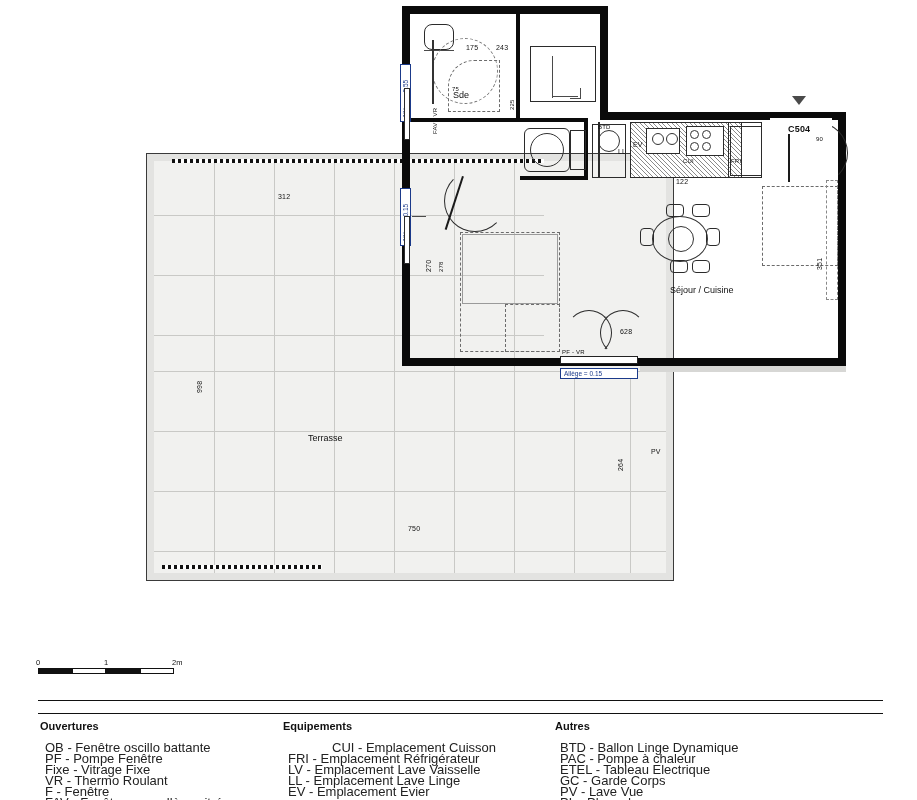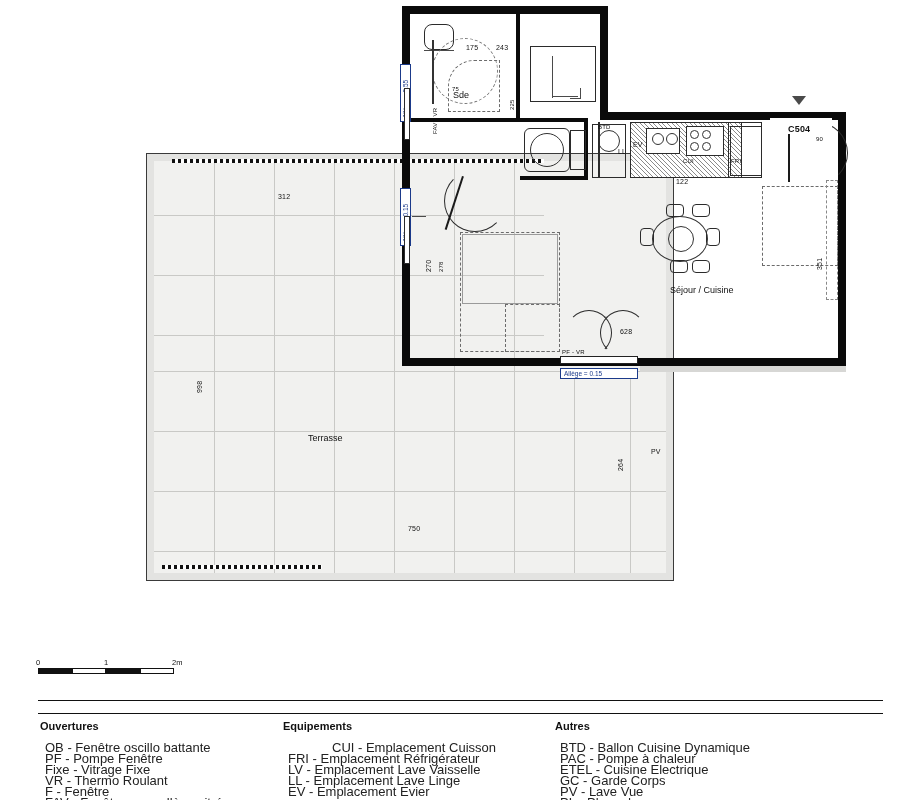--- a/index.html
+++ b/index.html
@@ -217,20 +217,20 @@
   <div class="col-item" style="left:45px;top:95px;">FAV - Fenêtre avec allège vitrée</div>
 
   <div class="col-title" style="left:283px;top:20px;">Equipements</div>
   <div class="col-item" style="left:288px;top:40px;margin-left:44px;">CUI - Emplacement Cuisson</div>
   <div class="col-item" style="left:288px;top:51px;">FRI - Emplacement Réfrigérateur</div>
   <div class="col-item" style="left:288px;top:62px;">LV - Emplacement Lave Vaisselle</div>
   <div class="col-item" style="left:288px;top:73px;">LL - Emplacement Lave Linge</div>
   <div class="col-item" style="left:288px;top:84px;">EV - Emplacement Evier</div>
 
   <div class="col-title" style="left:555px;top:20px;">Autres</div>
-  <div class="col-item" style="left:560px;top:40px;">BTD - Ballon Cuisine Dynamique</div>
+  <div class="col-item" style="left:560px;top:40px;">BTD - Ballon Linge Dynamique</div>
   <div class="col-item" style="left:560px;top:51px;">PAC - Pompe à chaleur</div>
-  <div class="col-item" style="left:560px;top:62px;">ETEL - Cuisine Electrique</div>
+  <div class="col-item" style="left:560px;top:62px;">ETEL - Tableau Electrique</div>
   <div class="col-item" style="left:560px;top:73px;">GC - Garde Corps</div>
   <div class="col-item" style="left:560px;top:84px;">PV - Lave Vue</div>
   <div class="col-item" style="left:560px;top:95px;">PL - Placard</div>
 
 </div>
 
 </body></html>

